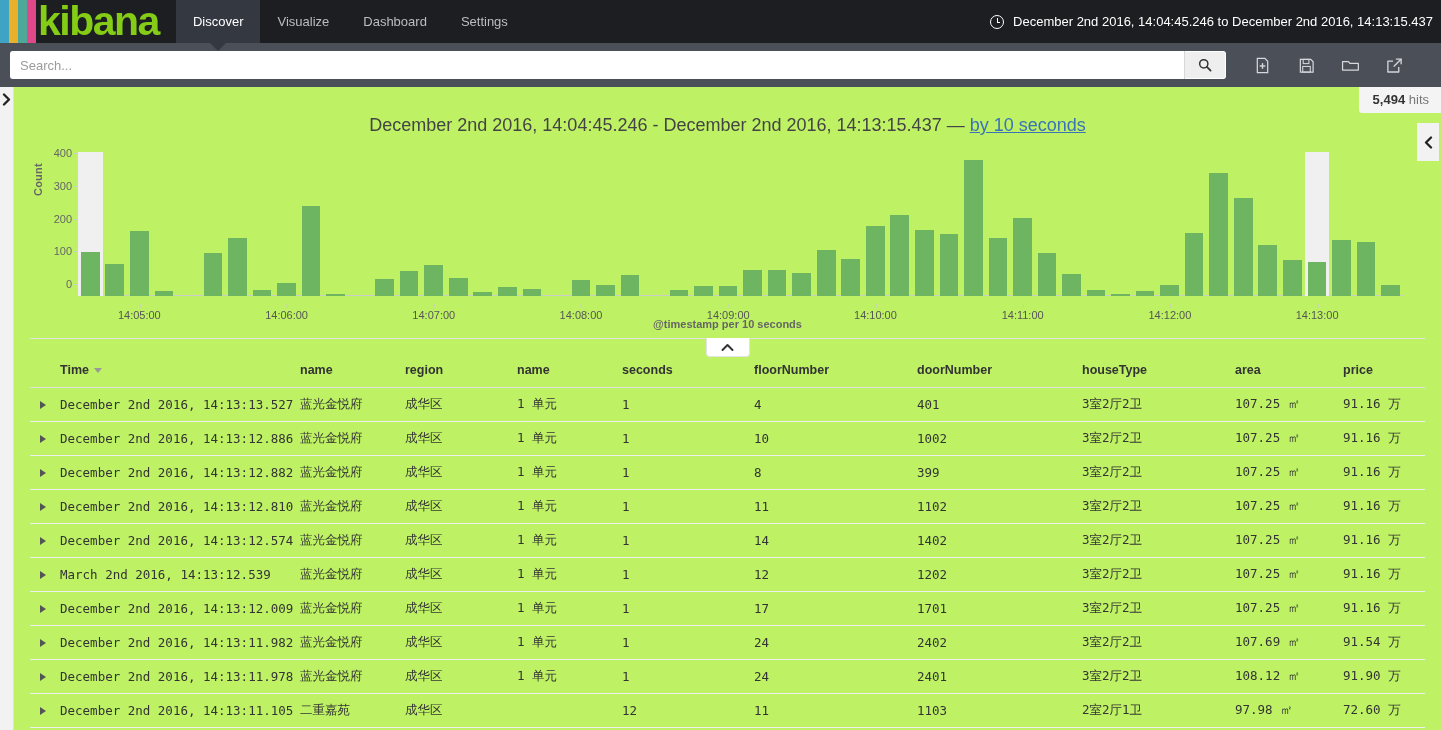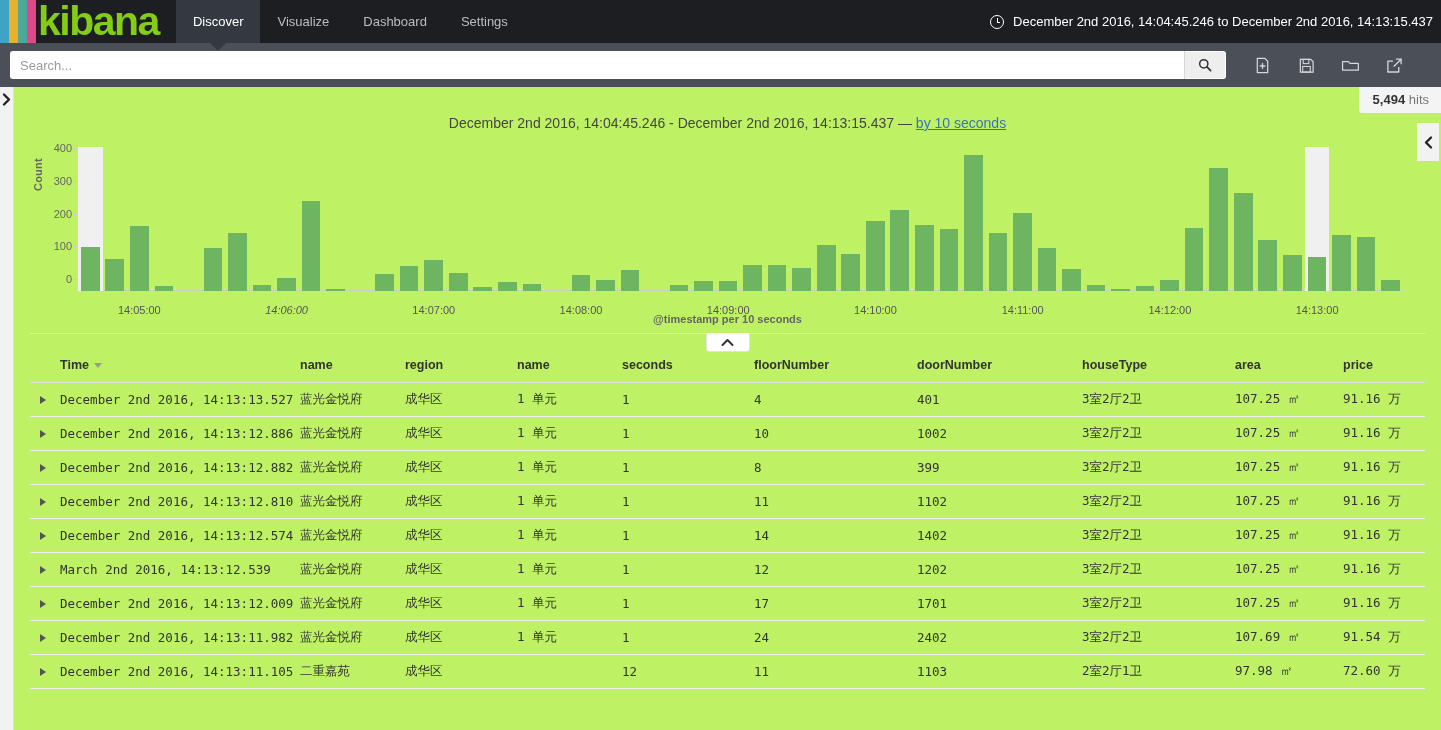--- a/index.html
+++ b/index.html
@@ -169,21 +169,21 @@
     font-size: 13px;
     color: #777777;
     border-bottom-left-radius: 3px;
   }
   .hits-badge b { color: #333333; font-weight: bold; }
 
   
   .chart-area { position: relative; padding: 0 16px; }
   .chart-title {
     text-align: center;
-    font-size: 14px;
+    font-size: 18px;
     color: #444444;
     padding-top: 0px;
     padding-bottom: 4px;
   }
   .chart-title a { color: #3b73b9; text-decoration: underline; cursor: pointer; }
   .chart-box {
     position: relative;
     height: 150px;
     margin-top: 6px;
   }
@@ -594,21 +594,21 @@
               <div class="bar-slot">
                 <div class="bar" style="height: 37.5%; background: rgb(110, 181, 98);"></div>
               </div>
               <div class="bar-slot">
                 <div class="bar" style="height: 7.95455%; background: rgb(110, 181, 98);"></div>
               </div>
             </div>
         </div>
         <div class="xticks" id="xticks">
             <div class="xtick" style="left: 4.62963%;">14:05:00</div>
-            <div class="xtick" style="left: 15.7407%; font-style: italic;">14:06:00</div>
+            <div class="xtick" style="left: 15.7407%;">14:06:00</div>
             <div class="xtick" style="left: 26.8519%;">14:07:00</div>
             <div class="xtick" style="left: 37.963%;">14:08:00</div>
             <div class="xtick" style="left: 49.0741%;">14:09:00</div>
             <div class="xtick" style="left: 60.1852%;">14:10:00</div>
             <div class="xtick" style="left: 71.2963%;">14:11:00</div>
             <div class="xtick" style="left: 82.4074%;">14:12:00</div>
             <div class="xtick" style="left: 93.5185%;">14:13:00</div>
           </div>
       </div>
 
@@ -777,20 +777,35 @@
               <td>24</td>
               <td>2402</td>
               <td class="cjk">3室2厅2卫</td>
               <td class="cjk">107.69 ㎡</td>
               <td class="cjk">91.54 万</td>
             </tr>
             <tr>
               <td>
                 <div class="expander"></div>
               </td>
+              <td>December 2nd 2016, 14:13:11.978</td>
+              <td class="cjk">蓝光金悦府</td>
+              <td class="cjk">成华区</td>
+              <td class="cjk">1 单元</td>
+              <td>1</td>
+              <td>24</td>
+              <td>2401</td>
+              <td class="cjk">3室2厅2卫</td>
+              <td class="cjk">108.12 ㎡</td>
+              <td class="cjk">91.90 万</td>
+            </tr>
+            <tr>
+              <td>
+                <div class="expander"></div>
+              </td>
               <td>December 2nd 2016, 14:13:11.105</td>
               <td class="cjk">二重嘉苑</td>
               <td class="cjk">成华区</td>
               <td class="cjk"></td>
               <td>12</td>
               <td>11</td>
               <td>1103</td>
               <td class="cjk">2室2厅1卫</td>
               <td class="cjk">97.98 ㎡</td>
               <td class="cjk">72.60 万</td>

